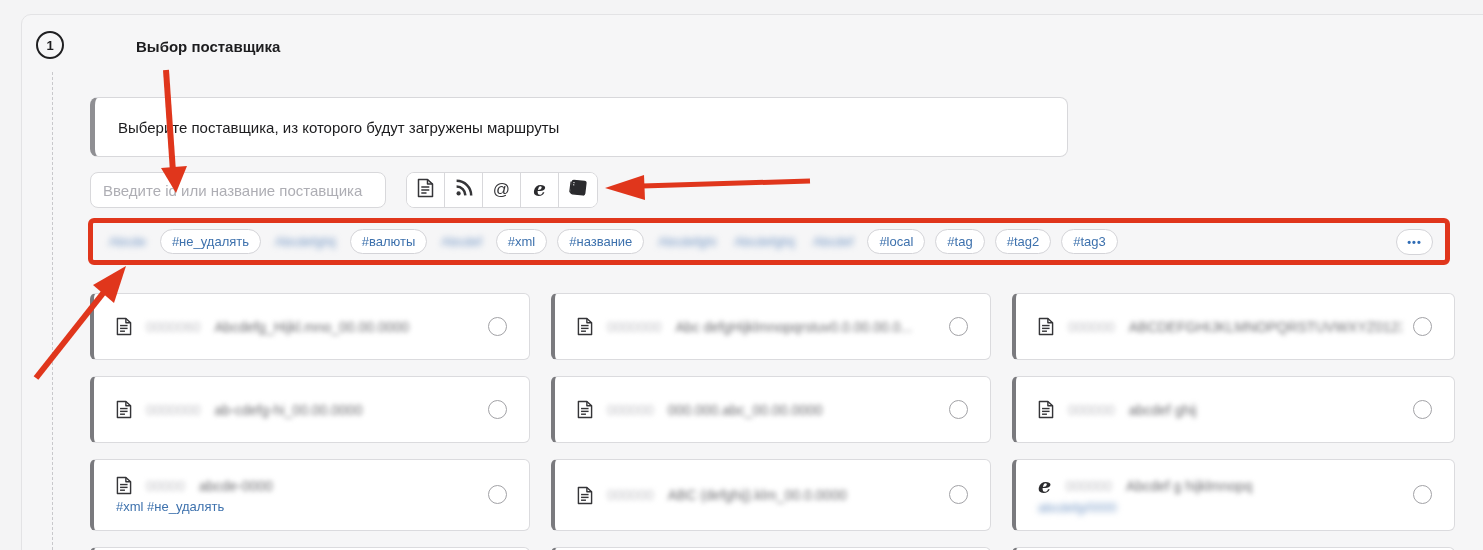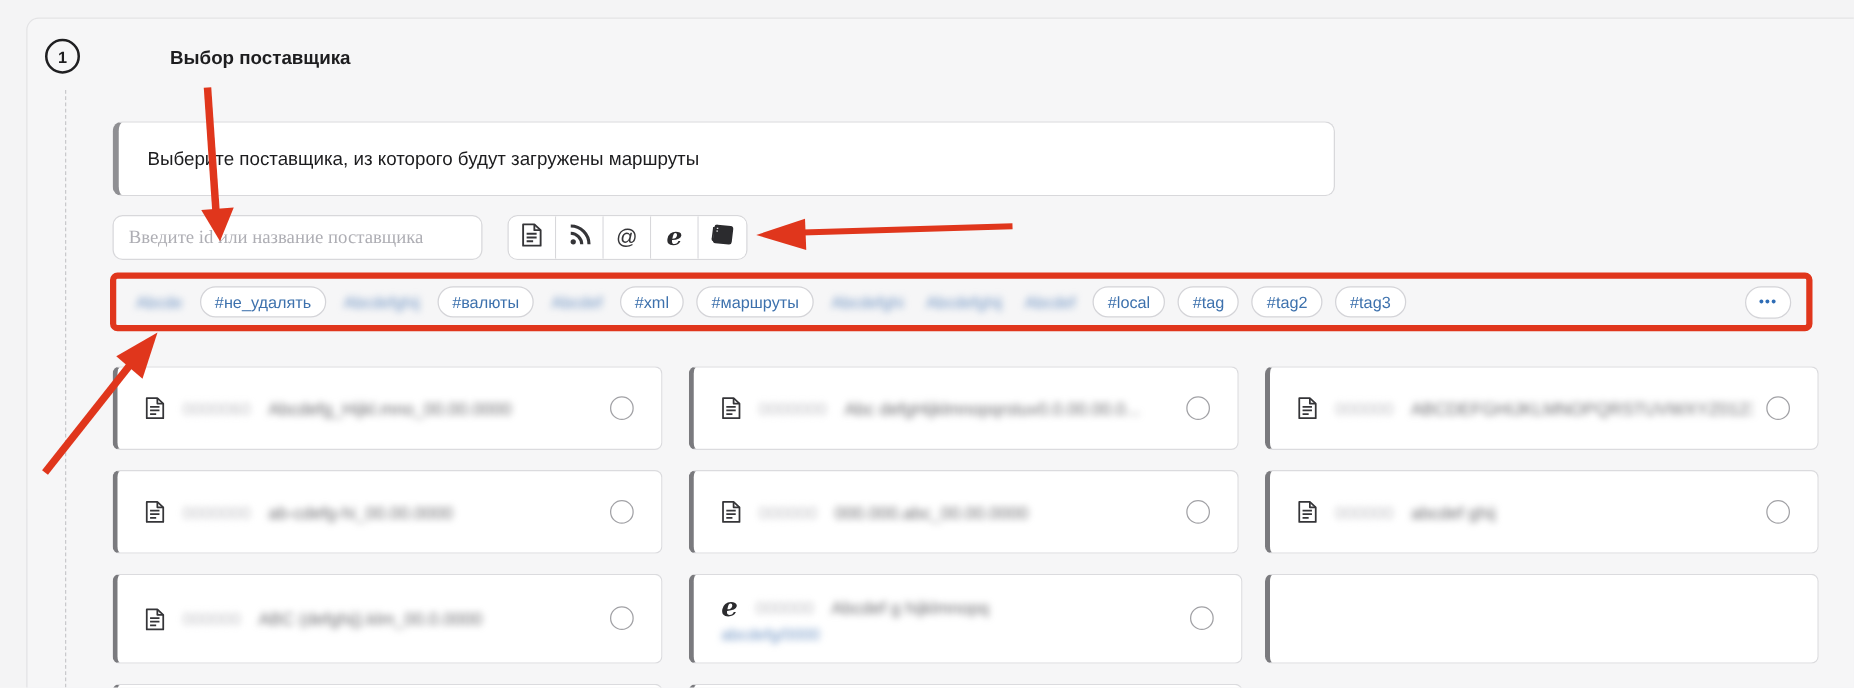--- a/index.html
+++ b/index.html
@@ -29,21 +29,21 @@
   }
   .info-box {
     position:absolute; left:90px; top:97px; width:978px; height:60px;
     background:#ffffff; border:1px solid #d8d8db; border-left:5px solid #8f8f93;
     border-radius:8px; display:flex; align-items:center; z-index:2;
   }
   .info-box .txt { padding-left:23px; font-size:15px; color:#1c1c1e; }
   .search-input {
     position:absolute; left:90px; top:172px; width:296px; height:36px;
     background:#fff; border:1px solid #d8d8db; border-radius:8px;
-    padding:0 12px; font-size:15px; font-family:Liberation Serif, serif;
+    padding:0 12px; font-size:15px; font-family:Liberation Sans, sans-serif;
     color:#1d1d1f; outline:none; z-index:2;
   }
   .search-input::placeholder { color:#aeaeb4; }
   .toolbar {
     position:absolute; left:406px; top:172px; height:36px;
     display:flex; background:#fff; border:1px solid #d8d8db; border-radius:8px;
     overflow:hidden; z-index:2;
   }
   .tool-btn {
     width:38px; height:34px; display:flex; align-items:center; justify-content:center;
@@ -157,21 +157,21 @@
   </div>
 </div>
 
 <div class="red-rect">
   <span class="tag blurred">Abcde</span>
   <span class="tag">#не_удалять</span>
   <span class="tag blurred">Abcdefghij</span>
   <span class="tag">#валюты</span>
   <span class="tag blurred">Abcdef</span>
   <span class="tag">#xml</span>
-  <span class="tag">#маршруты</span>
+  <span class="tag">#название</span>
   <span class="tag blurred">Abcdefghi</span>
   <span class="tag blurred">Abcdefghij</span>
   <span class="tag blurred">Abcdef</span>
   <span class="tag">#local</span>
   <span class="tag">#tag</span>
   <span class="tag">#tag2</span>
   <span class="tag">#tag3</span>
   <span class="more-btn">•••</span>
 </div>
 
@@ -279,20 +279,37 @@
     <div class="line">
       <span class="cicon">
           <svg width="16" height="19" viewBox="0 0 17 20" fill="none" stroke="#353538" stroke-width="1.5" stroke-linejoin="round">
             <path d="M1.5 1.5h9l5 4.6v12.4h-14z" fill="#fff"></path>
             <path d="M10.5 1.5v4.6h5"></path>
             <line x1="4.3" y1="9" x2="12.3" y2="9"></line>
             <line x1="4.3" y1="12" x2="12.3" y2="12"></line>
             <line x1="4.3" y1="15" x2="9.5" y2="15"></line>
           </svg>
         </span>
+      <span class="cid">00000</span>
+      <span class="cname">abcde-0000</span>
+    </div>
+    <div class="ctags">#xml #не_удалять</div>
+    <span class="radio"></span>
+  </div>
+  <div class="card">
+    <div class="line">
+      <span class="cicon">
+          <svg width="16" height="19" viewBox="0 0 17 20" fill="none" stroke="#353538" stroke-width="1.5" stroke-linejoin="round">
+            <path d="M1.5 1.5h9l5 4.6v12.4h-14z" fill="#fff"></path>
+            <path d="M10.5 1.5v4.6h5"></path>
+            <line x1="4.3" y1="9" x2="12.3" y2="9"></line>
+            <line x1="4.3" y1="12" x2="12.3" y2="12"></line>
+            <line x1="4.3" y1="15" x2="9.5" y2="15"></line>
+          </svg>
+        </span>
       <span class="cid">000000</span>
       <span class="cname">ABC (defghij).klm_00.0.0000</span>
     </div>
     <span class="radio"></span>
   </div>
   <div class="card col3">
     <div class="line">
       <span class="cicon ie-card">e</span>
       <span class="cid">000000</span>
       <span class="cname">Abcdef g hijklmnopq</span>

